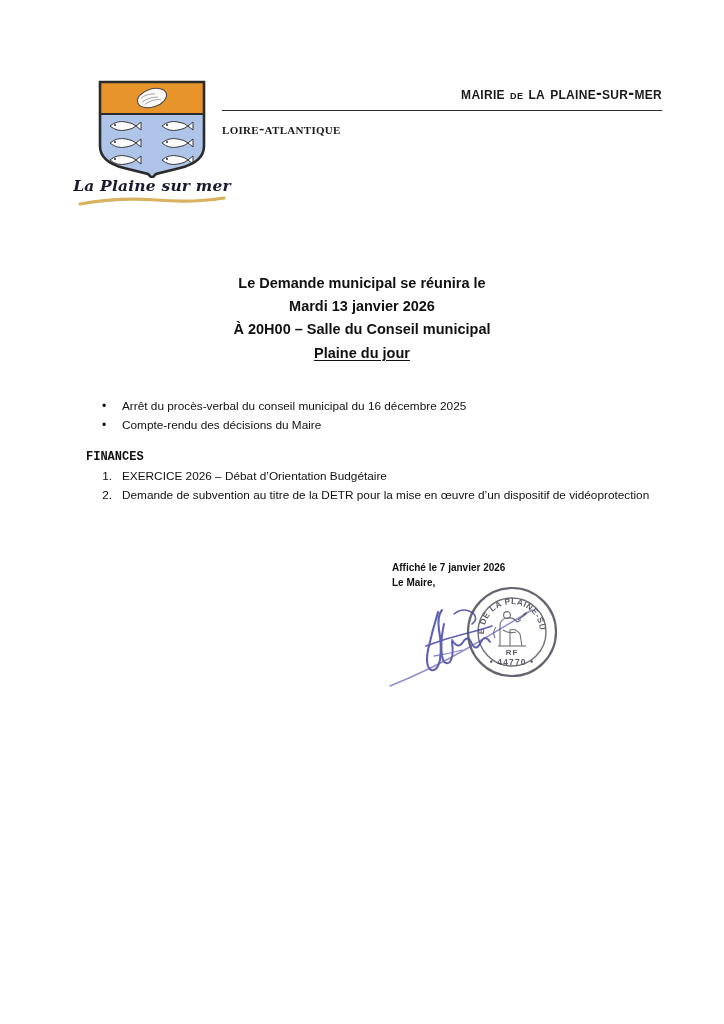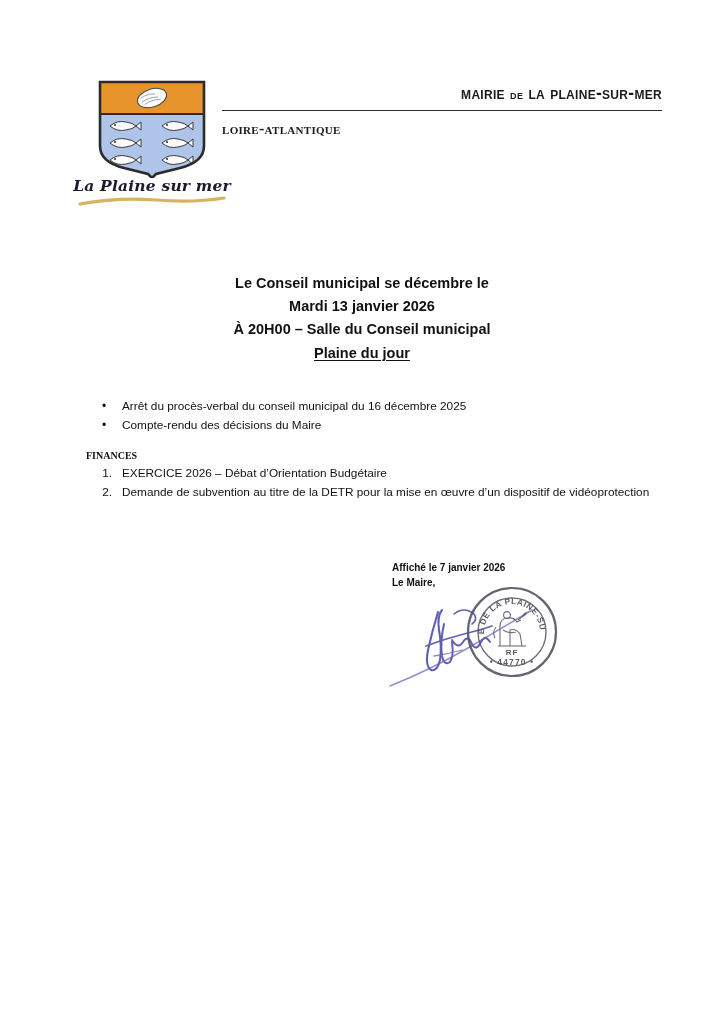--- a/index.html
+++ b/index.html
@@ -213,22 +213,22 @@
   }
 
   
   .finances {
     position: absolute;
     left: 86px;
     top: 448px;
     width: 570px;
   }
   .section-label {
-    font-family: Liberation Serif, serif;
-    font-size: 10px;
+    font-family: Liberation Mono, monospace;
+    font-size: 12px;
     font-weight: bold;
     color: #111111;
     line-height: 1.6;
   }
   .num-row {
     display: flex;
     align-items: baseline;
     line-height: 1.6;
   }
   .num-mark {
@@ -354,21 +354,21 @@
       </div>
     </div>
 
     <div class="header-rule"></div>
 
     <div class="dept-line">Loire-Atlantique</div>
   </div>
 
 
   <div class="meeting-block">
-    <div class="meeting-line">Le Conseil municipal se décembre le</div>
+    <div class="meeting-line">Le Demande municipal se réunira le</div>
     <div class="meeting-line">Mardi 13 janvier 2026</div>
     <div class="meeting-line">À 20H00 – Salle du Conseil municipal</div>
   </div>
 
   <div class="agenda-heading">
     <span>Plaine du jour</span>
   </div>
 
   <div class="bullets">
     <div class="bullet-row">

